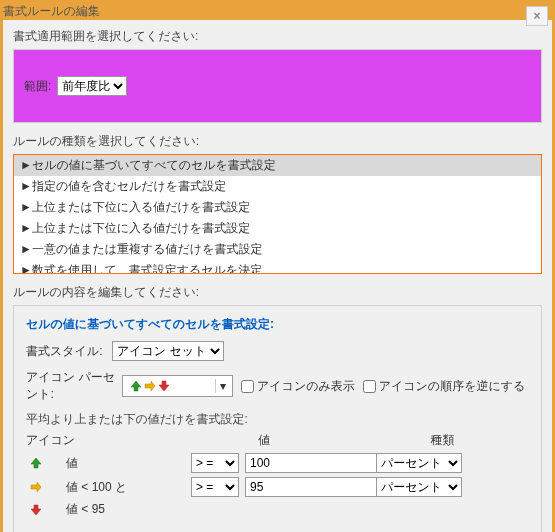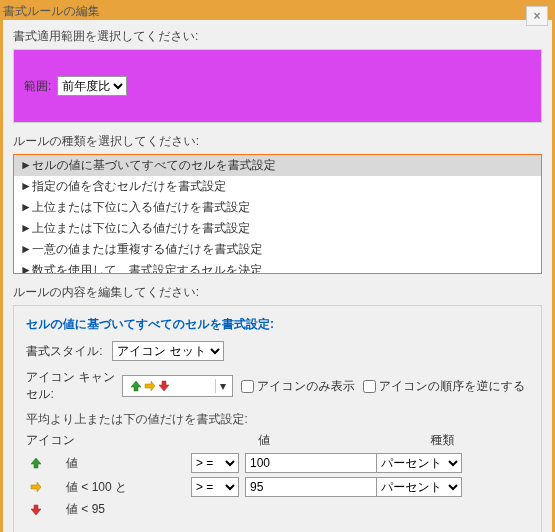--- a/index.html
+++ b/index.html
@@ -239,21 +239,21 @@
       <div class="content-title">セルの値に基づいてすべてのセルを書式設定:</div>
 
       <div class="row">
         <span class="lbl" style="width:86px">書式スタイル:</span>
         <select>
           <option>アイコン セット</option>
         </select>
       </div>
 
       <div class="row">
-        <span class="lbl" style="width:96px">アイコン キャンセル:</span>
+        <span class="lbl" style="width:96px">アイコン パーセント:</span>
         <div class="icon-preview">
           <span class="arrows">
             <svg width="14" height="14">
                 <path d="M7 2 L12 8 L9 8 L9 12 L5 12 L5 8 L2 8 Z" fill="#2e9b2e" stroke="#1a6a1a" stroke-width="0.5"></path>
               </svg>
             <svg width="14" height="14">
                 <path d="M2 5 L8 5 L8 2 L12 7 L8 12 L8 9 L2 9 Z" fill="#f0b000" stroke="#b08000" stroke-width="0.5"></path>
               </svg>
             <svg width="14" height="14">
                 <path d="M5 2 L9 2 L9 6 L12 6 L7 12 L2 6 L5 6 Z" fill="#d93030" stroke="#a02020" stroke-width="0.5"></path>

